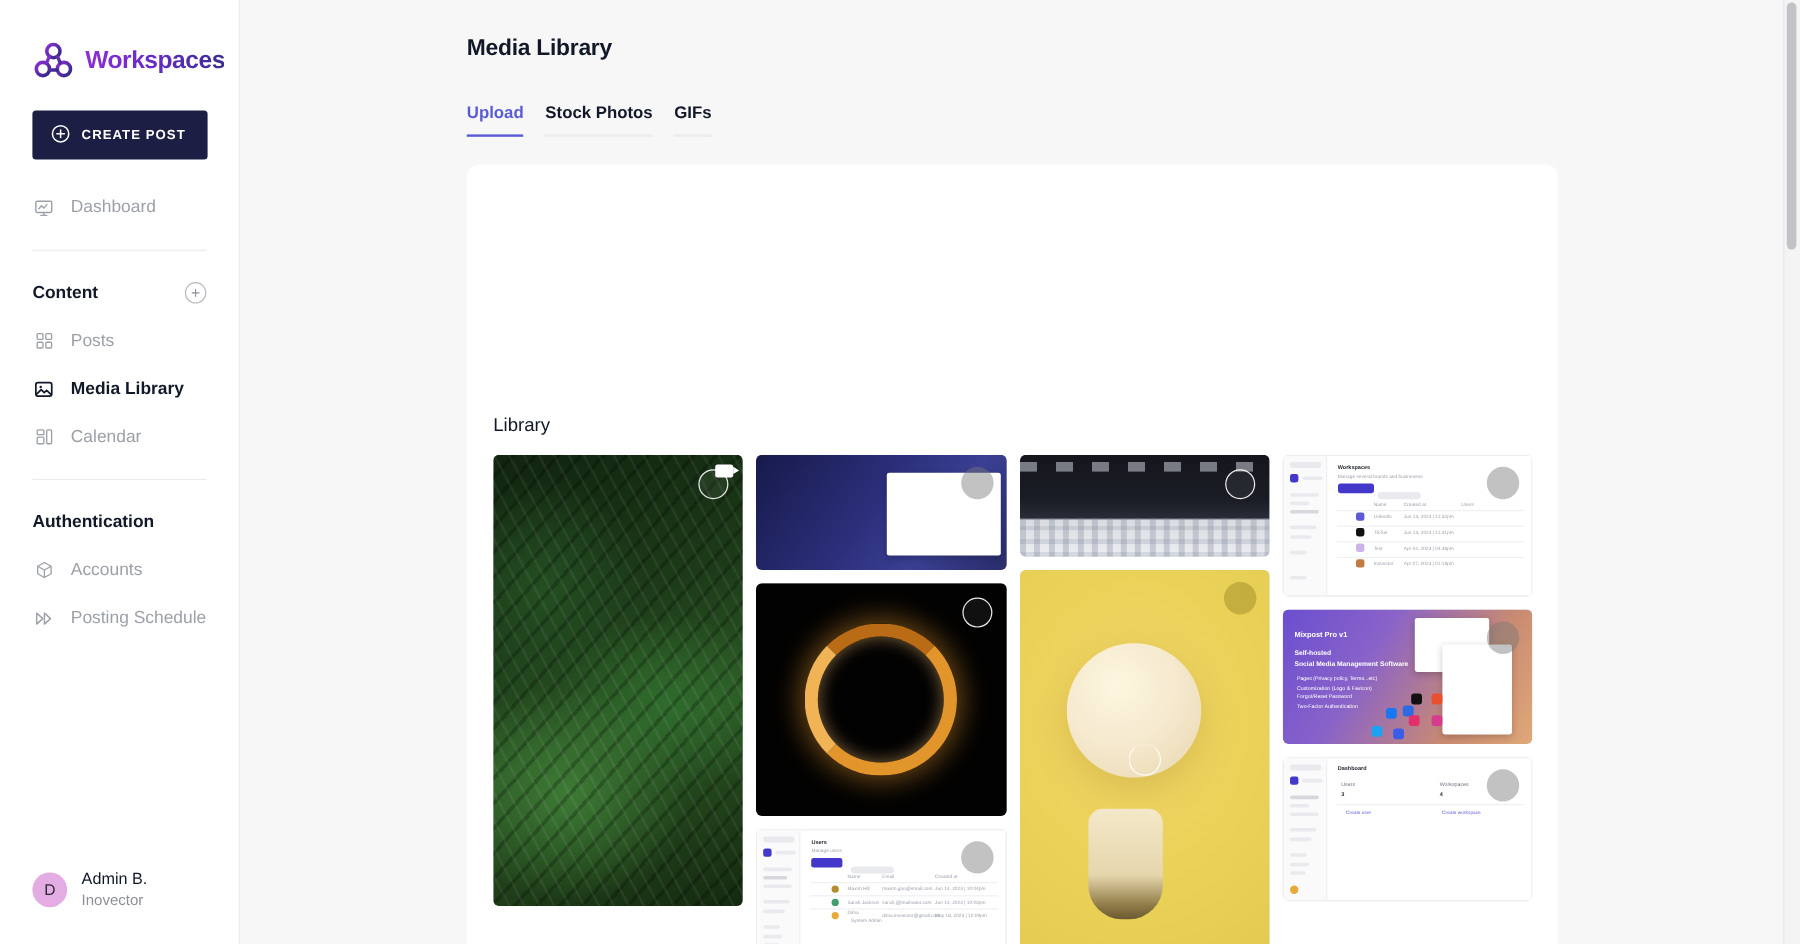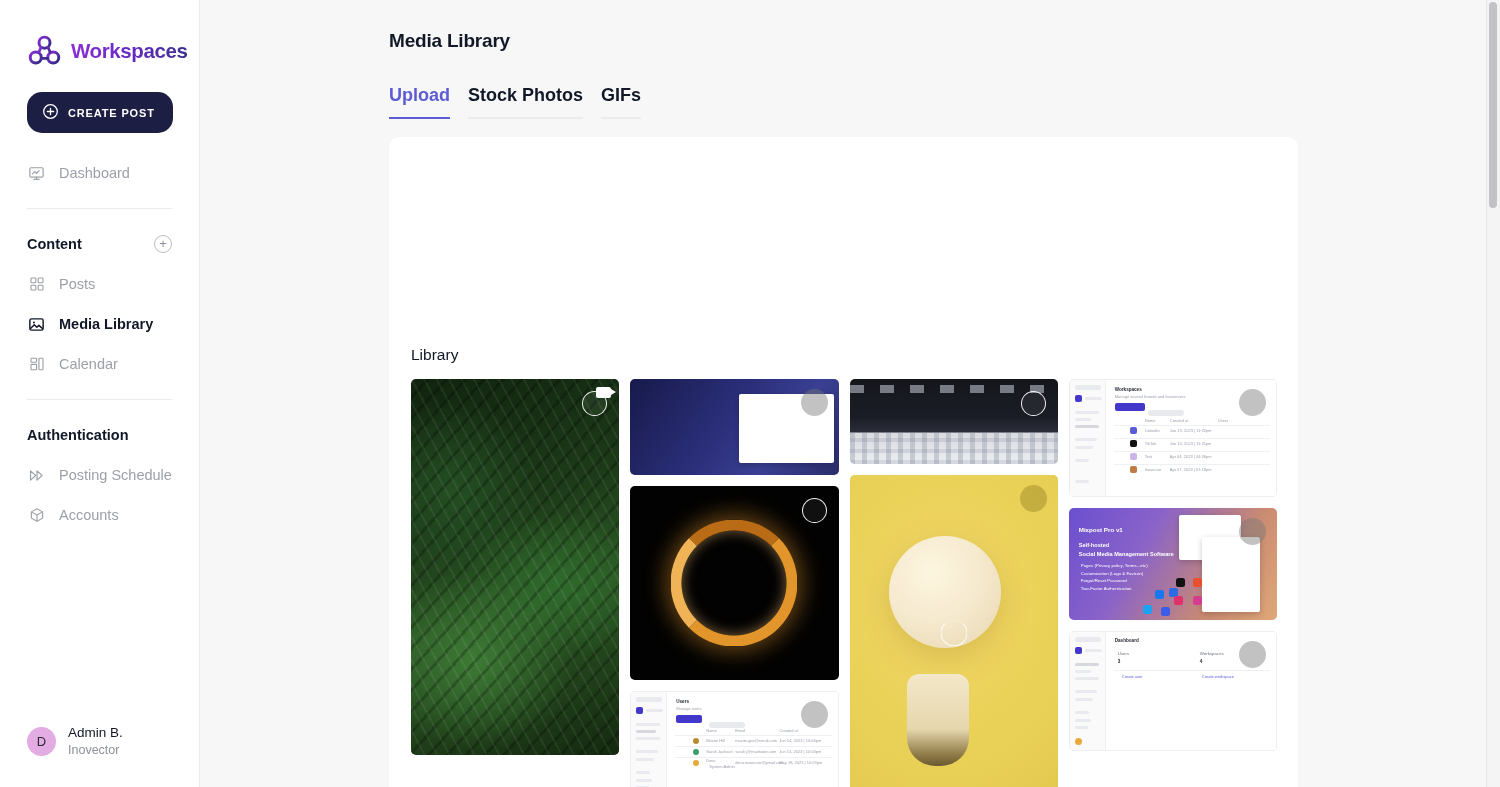--- a/index.html
+++ b/index.html
@@ -29,21 +29,21 @@
   .logo-text {
     font-size: 20.5px; font-weight: bold; letter-spacing: -0.4px;
     background: linear-gradient(95deg,#8b2fd6 0%, #6a2bc9 45%, #3b2e8f 100%);
     -webkit-background-clip: text; background-clip: text;
     -webkit-text-fill-color: transparent; color: #5a2bb5;
   }
   .create-post {
     margin: 24px 0 0 27px;
     width: 146px; height: 41px;
     background: #1c1f43;
-    border: none; border-radius: 15px;
+    border: none; border-radius: 3px;
     color: #ffffff;
     display: flex; align-items: center; gap: 9px;
     padding-left: 15px;
     cursor: pointer;
   }
   .create-post .cp-label {
     font-size: 11px; font-weight: bold; letter-spacing: 0.85px;
   }
   .nav { margin-top: 20px; }
   .nav-item {
@@ -89,21 +89,21 @@
   }
   .page-title {
     position: absolute; left: 189px; top: 30px;
     font-size: 19px; font-weight: bold; color: #111827; letter-spacing: -0.2px;
   }
   .tabs {
     position: absolute; left: 189px; top: 85px;
     display: flex; gap: 18px;
   }
   .tab {
-    font-size: 18px; color: #111827; font-weight: bold;
+    font-size: 14px; color: #111827; font-weight: bold;
     padding-bottom: 11px; cursor: pointer;
     border-bottom: 2.5px solid #ececed;
   }
   .tab.active { color: #5b5bd6; border-bottom-color: #5b5bd6; }
 
   .card {
     position: absolute; left: 189px; top: 137px;
     width: 909px; height: 720px;
     background: #ffffff;
     border-radius: 10px;
@@ -368,36 +368,36 @@
       </div>
 
       <div class="divider"></div>
 
       <div class="section-head">
         <span class="st">Authentication</span>
       </div>
 
       <div class="nav-item">
         <span class="ic">
+          <svg width="16" height="16" viewBox="0 0 20 20" fill="none" stroke="currentColor" stroke-width="1.4">
+            <path d="M10 2.2l7 3.9v7.8l-7 3.9-7-3.9V6.1z" stroke-linejoin="round"></path>
+            <path d="M3 6.1l7 3.9 7-3.9M10 10v7.8" stroke-linejoin="round"></path>
+          </svg>
+        </span>
+        <span>Accounts</span>
+      </div>
+
+      <div class="nav-item">
+        <span class="ic">
           <svg width="17" height="17" viewBox="0 0 20 20" fill="none" stroke="currentColor" stroke-width="1.4">
             <path d="M3 4.6l6 5.4-6 5.4z" stroke-linejoin="round"></path>
             <path d="M10.6 4.6l6 5.4-6 5.4z" stroke-linejoin="round"></path>
           </svg>
         </span>
         <span>Posting Schedule</span>
-      </div>
-
-      <div class="nav-item">
-        <span class="ic">
-          <svg width="16" height="16" viewBox="0 0 20 20" fill="none" stroke="currentColor" stroke-width="1.4">
-            <path d="M10 2.2l7 3.9v7.8l-7 3.9-7-3.9V6.1z" stroke-linejoin="round"></path>
-            <path d="M3 6.1l7 3.9 7-3.9M10 10v7.8" stroke-linejoin="round"></path>
-          </svg>
-        </span>
-        <span>Accounts</span>
       </div>
     </nav>
 
     <div class="user-card">
       <div class="avatar">D</div>
       <div>
         <div class="user-name">Admin B.</div>
         <div class="user-org">Inovector</div>
       </div>
     </div>

